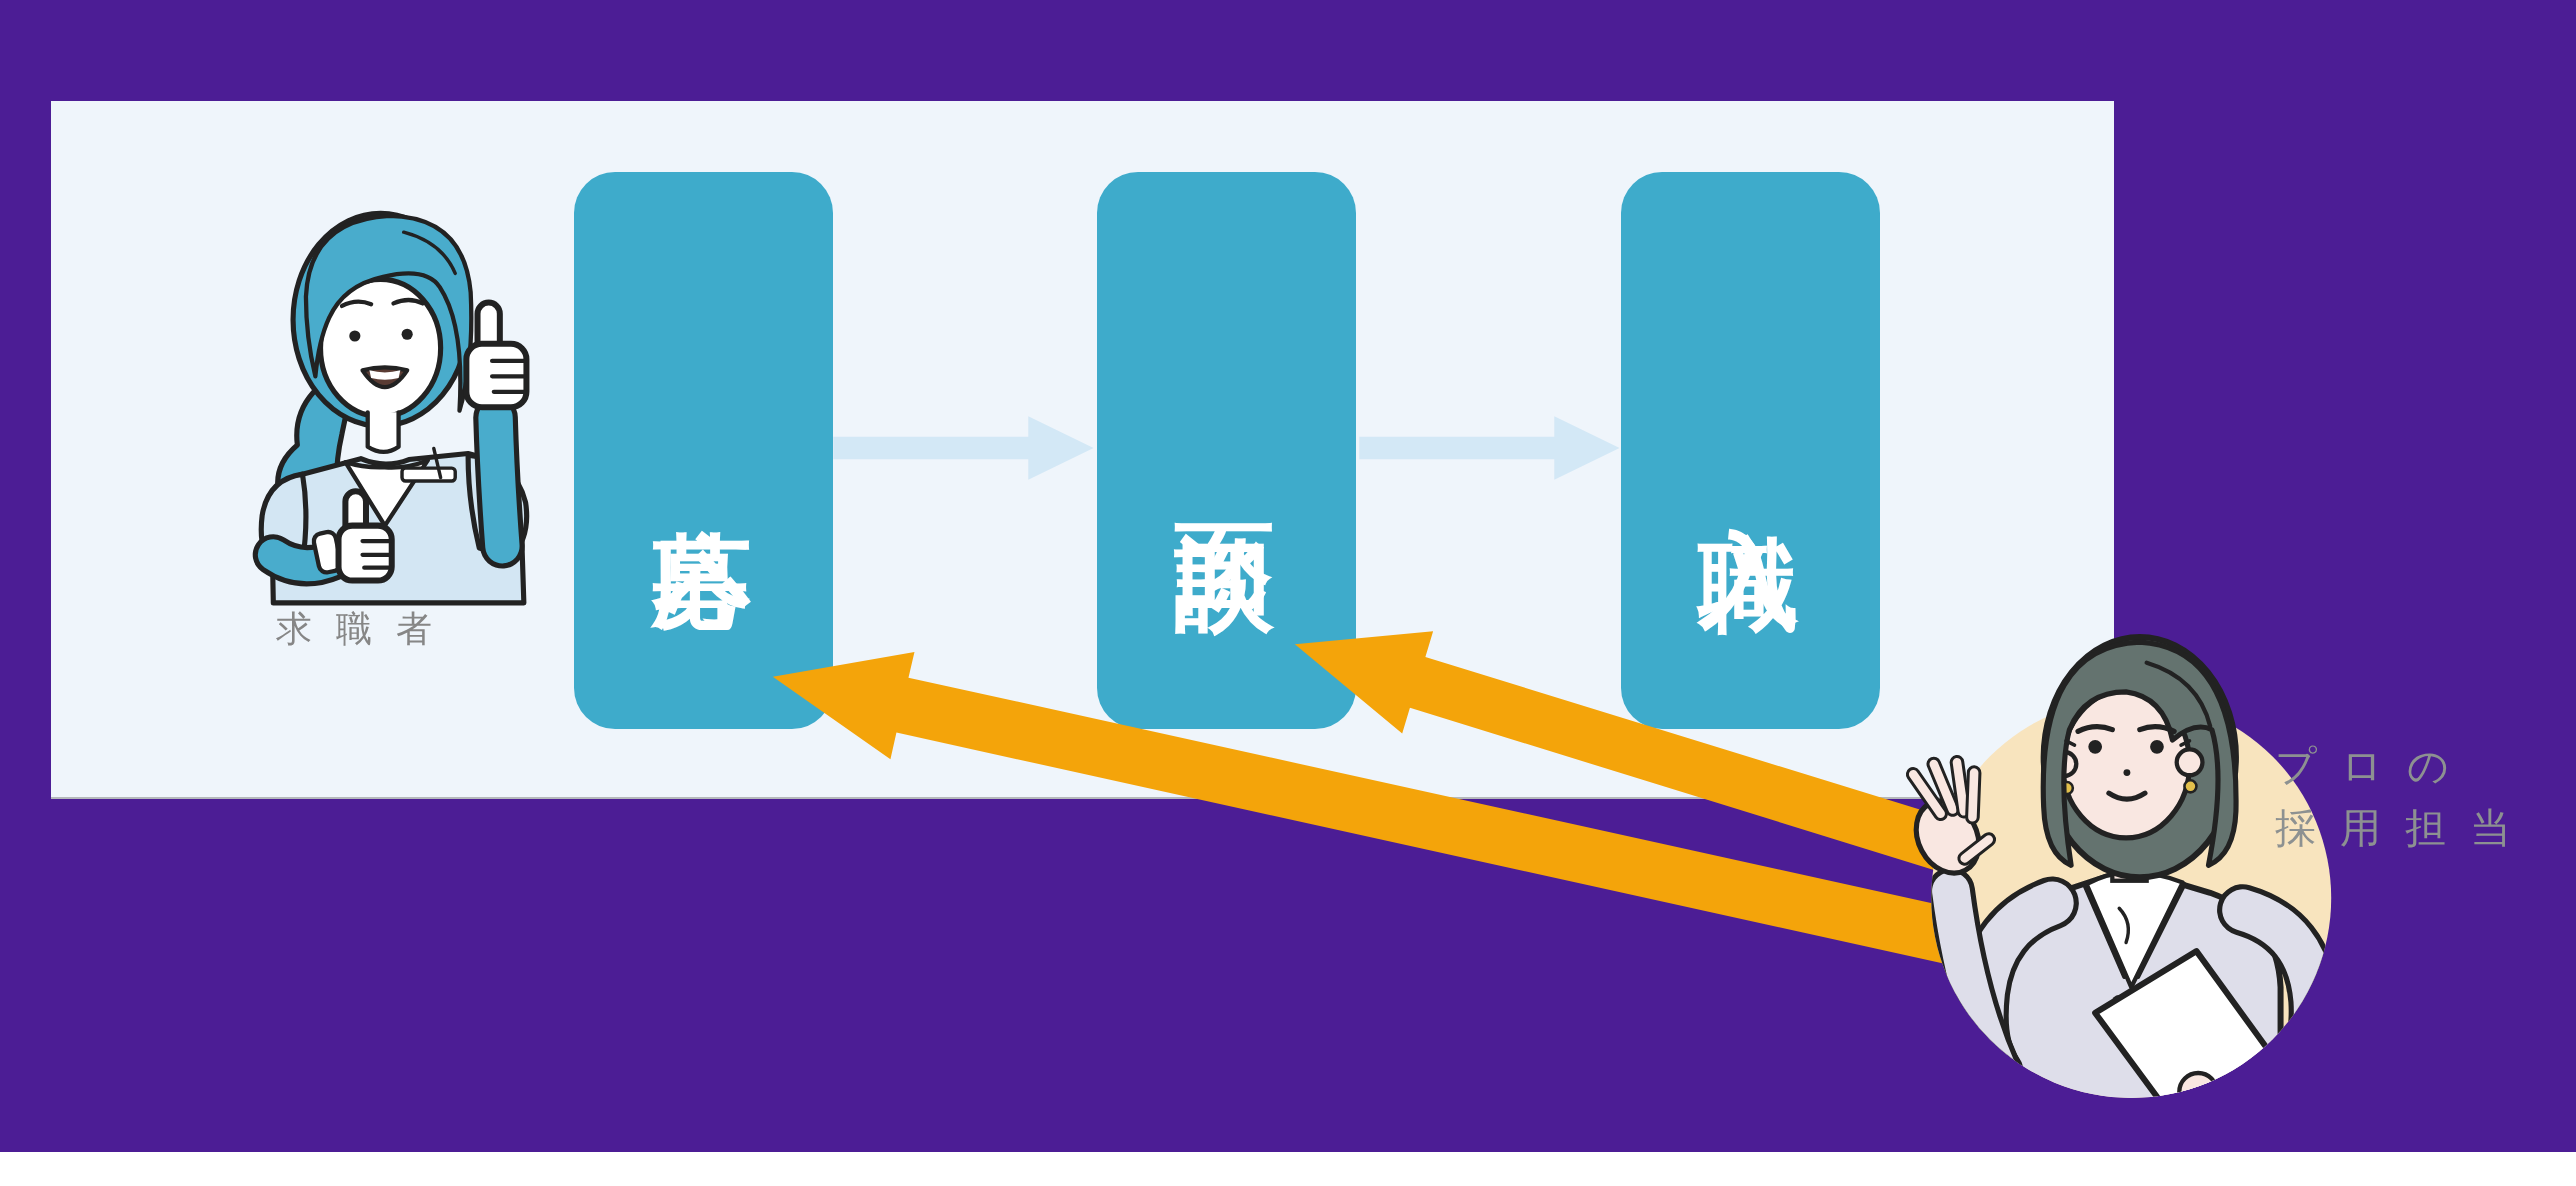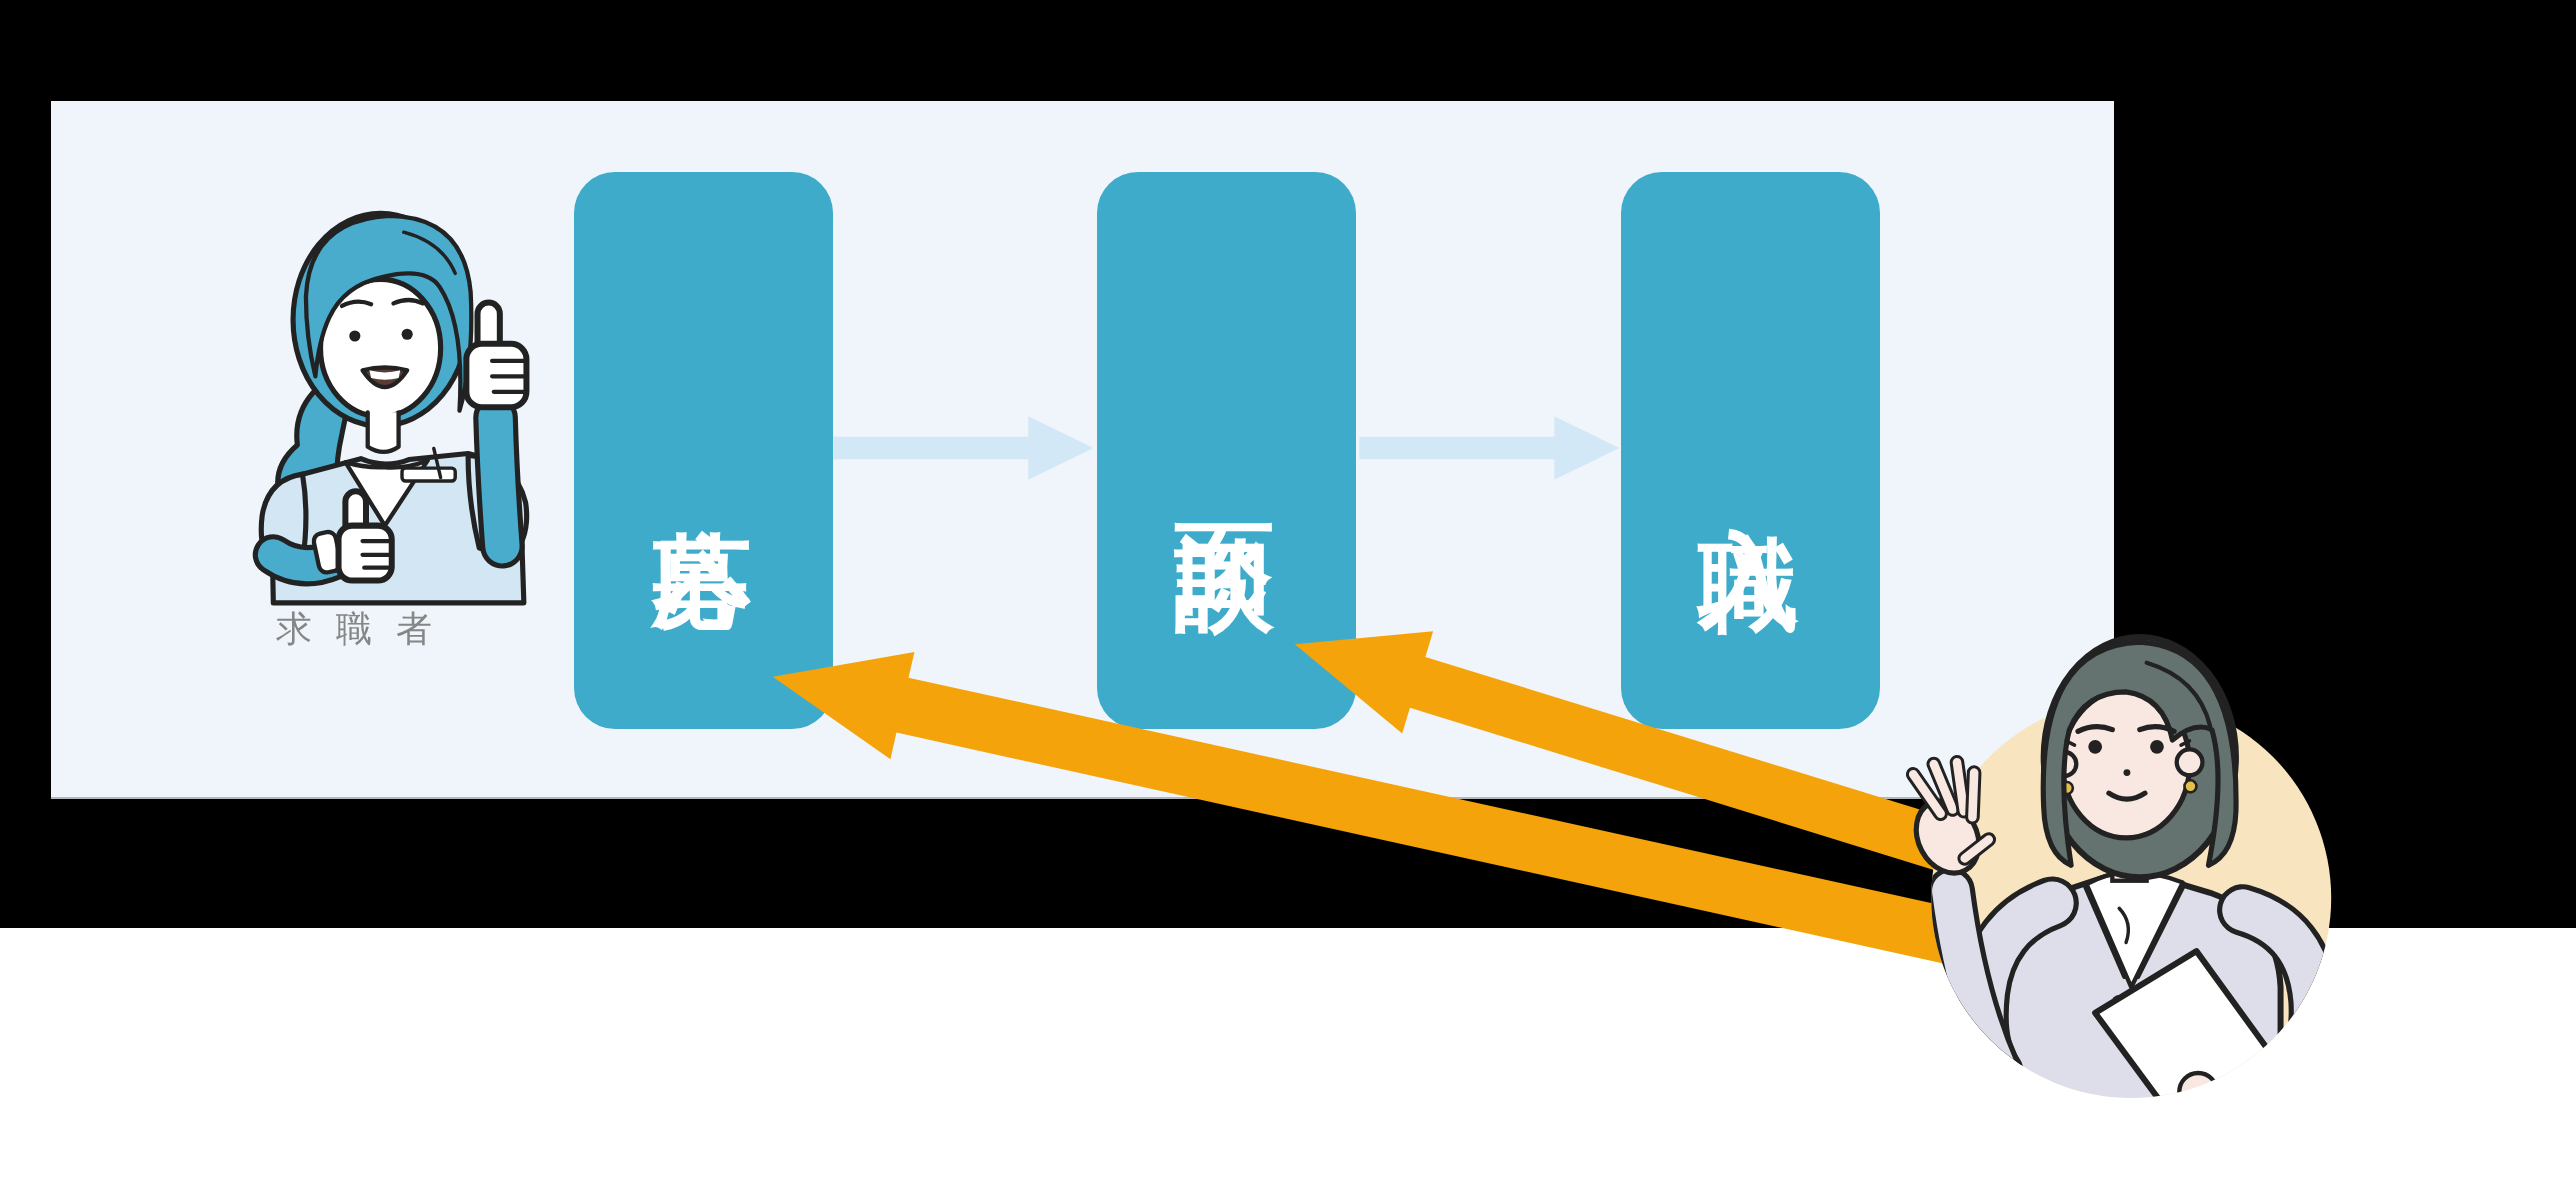--- a/index.html
+++ b/index.html
@@ -1,18 +1,18 @@
 <!DOCTYPE html>
 <html style="font-size:13.7px"><head>
 <meta charset="utf-8">
 <style>
   html,body{margin:0;padding:0;background:#ffffff;}
   body{width:2576px;height:1187px;position:relative;overflow:hidden;
        font-family:"Liberation Sans","DejaVu Sans",sans-serif;}
-  .canvas{position:absolute;left:0;top:0;width:2576px;height:928px;background:#000000;}
+  .canvas{position:absolute;left:0;top:0;width:2576px;height:1152px;background:#4c1d95;}
 
   .panel{position:absolute;left:51px;top:101px;width:2063px;height:696px;
          background:#EFF5FB;border-bottom:2.6px solid #B4B8BB;}
 
   .step-box{position:absolute;top:172px;width:259px;height:557px;border-radius:41px;
             background:#3EABCB;display:flex;align-items:center;justify-content:center;}
   .step-box .step-label{writing-mode:vertical-rl;text-orientation:upright;
             color:#ffffff;font-size:100px;font-weight:600;letter-spacing:5.2px;line-height:1;}
   .step-1{left:574px;}
   .step-2{left:1097px;}
@@ -179,15 +179,19 @@
       <path d="M2274,943 L2252,890" fill="none" stroke="#F9E7E1" stroke-width="10"></path>
       <path d="M2287,945 L2279,888" fill="none" stroke="#222222" stroke-width="17"></path>
       <path d="M2287,945 L2279,888" fill="none" stroke="#F9E7E1" stroke-width="10"></path>
       <path d="M2297,952 L2299,900" fill="none" stroke="#222222" stroke-width="17"></path>
       <path d="M2297,952 L2299,900" fill="none" stroke="#F9E7E1" stroke-width="10"></path>
       <path d="M2288,1000 L2316,978" fill="none" stroke="#222222" stroke-width="17"></path>
       <path d="M2288,1000 L2316,978" fill="none" stroke="#F9E7E1" stroke-width="10"></path>
     </g>
   </svg>
 
+  <div class="recruiter-label">
+    <div>プロの</div>
+    <div>採用担当</div>
+  </div>
 
 </div>
 
 
 </body></html>

